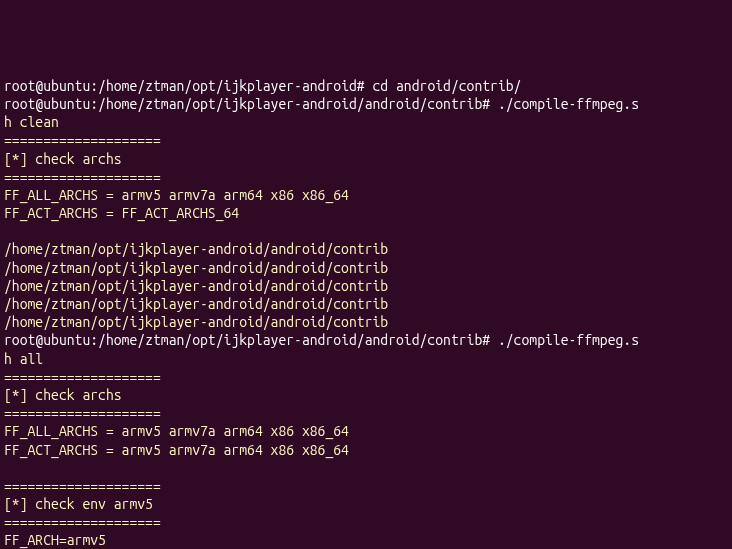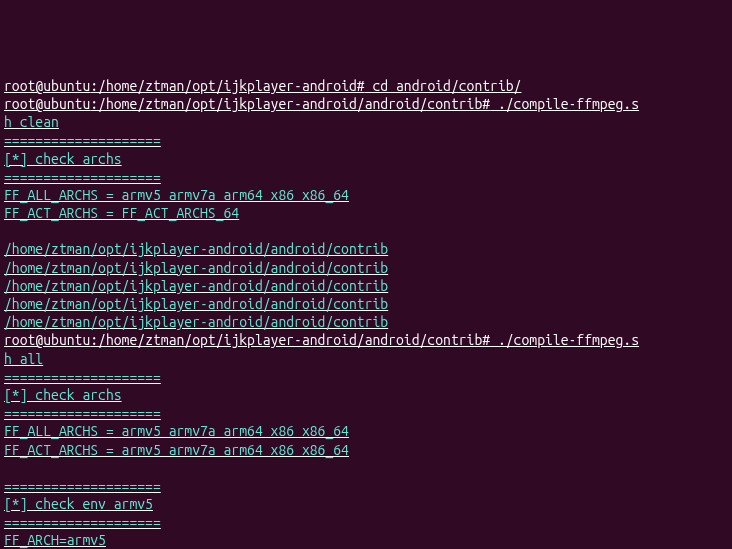--- a/index.html
+++ b/index.html
@@ -16,33 +16,32 @@
       padding: 4px;
       width: 732px;
       height: 549px;
       overflow: hidden;
       white-space: pre-wrap;
       word-break: break-all;
     }
     .line {
       display: block;
       min-height: 1.3em;
-      text-decoration: underline;
     }
     .prompt-user {
       color: #ffffff;
     }
     .prompt-path {
       color: #ffffff;
     }
     .command {
       color: #ffffff;
     }
     .output {
-      color: #5eead4;
+      color: #fef9c3;
     }
   </style>
 </head>
 <body>
 
 
 
 <div id="terminal"><div class="line"><span class="prompt-user">root@ubuntu</span><span class="prompt-path">:/home/ztman/opt/ijkplayer-android#</span><span class="command"> cd android/contrib/</span></div><div class="line"><span class="prompt-user">root@ubuntu</span><span class="prompt-path">:/home/ztman/opt/ijkplayer-android/android/contrib#</span><span class="command"> ./compile-ffmpeg.s</span></div><div class="line"><span class="output">h clean</span></div><div class="line"><span class="output">====================</span></div><div class="line"><span class="output">[*] check archs</span></div><div class="line"><span class="output">====================</span></div><div class="line"><span class="output">FF_ALL_ARCHS = armv5 armv7a arm64 x86 x86_64</span></div><div class="line"><span class="output">FF_ACT_ARCHS = FF_ACT_ARCHS_64</span></div><div class="line"><span class="output"></span></div><div class="line"><span class="output">/home/ztman/opt/ijkplayer-android/android/contrib</span></div><div class="line"><span class="output">/home/ztman/opt/ijkplayer-android/android/contrib</span></div><div class="line"><span class="output">/home/ztman/opt/ijkplayer-android/android/contrib</span></div><div class="line"><span class="output">/home/ztman/opt/ijkplayer-android/android/contrib</span></div><div class="line"><span class="output">/home/ztman/opt/ijkplayer-android/android/contrib</span></div><div class="line"><span class="prompt-user">root@ubuntu</span><span class="prompt-path">:/home/ztman/opt/ijkplayer-android/android/contrib#</span><span class="command"> ./compile-ffmpeg.s</span></div><div class="line"><span class="output">h all</span></div><div class="line"><span class="output">====================</span></div><div class="line"><span class="output">[*] check archs</span></div><div class="line"><span class="output">====================</span></div><div class="line"><span class="output">FF_ALL_ARCHS = armv5 armv7a arm64 x86 x86_64</span></div><div class="line"><span class="output">FF_ACT_ARCHS = armv5 armv7a arm64 x86 x86_64</span></div><div class="line"><span class="output"></span></div><div class="line"><span class="output">====================</span></div><div class="line"><span class="output">[*] check env armv5</span></div><div class="line"><span class="output">====================</span></div><div class="line"><span class="output">FF_ARCH=armv5</span></div></div>
 
 

